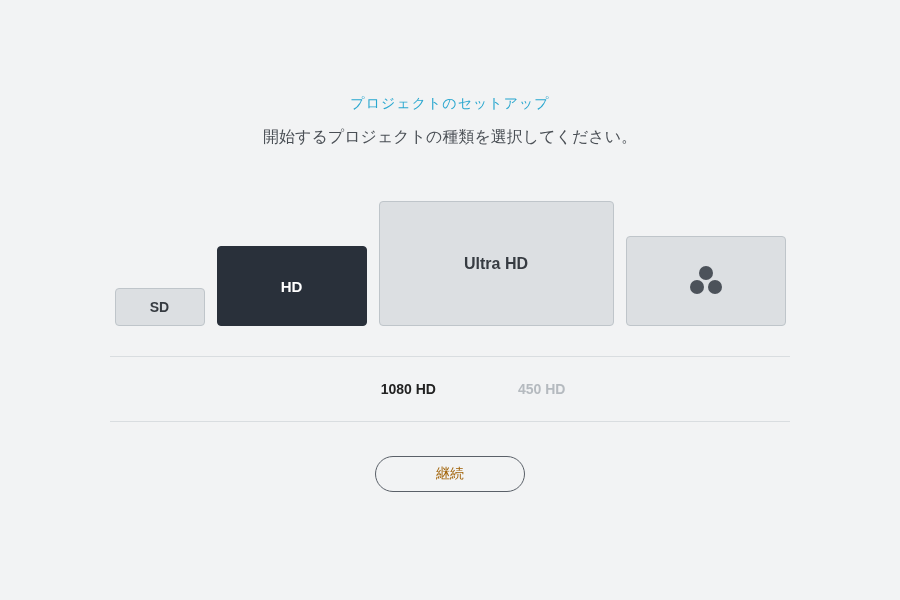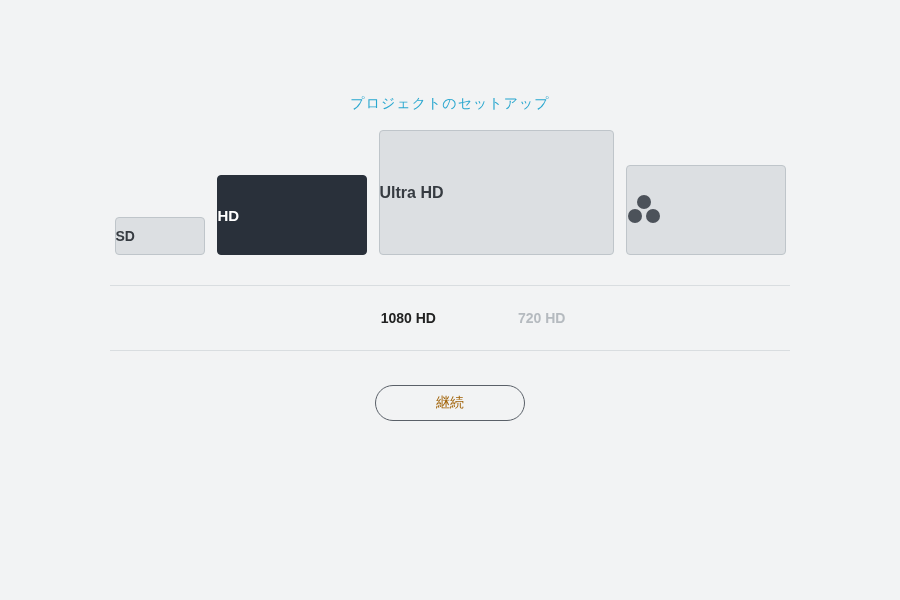--- a/index.html
+++ b/index.html
@@ -35,21 +35,21 @@
     gap: 12px;
     padding-bottom: 30px;
     border-bottom: 1px solid #d9dde0;
   }
   .tile {
     background: #dcdfe2;
     border: 1px solid #bfc5ca;
     border-radius: 4px;
     display: flex;
     align-items: center;
-    justify-content: flex-start;
+    justify-content: center;
     font-weight: 700;
     color: #363b41;
     cursor: pointer;
   }
   .tile-sd    { width: 90px;  height: 38px;  font-size: 14px; }
   .tile-hd    { width: 150px; height: 80px;  font-size: 15px; margin-top: 48px; }
   .tile-uhd   { width: 235px; height: 125px; font-size: 16px; }
   .tile-cust  { width: 160px; height: 90px; }
   .tile.selected {
     background: #29303a;
@@ -97,20 +97,21 @@
     background: transparent;
     cursor: pointer;
   }
 </style>
 </head>
 <body>
 
 <div class="wrap">
 
   <div class="eyebrow">プロジェクトのセットアップ</div>
+  <div class="subtitle">開始するプロジェクトの種類を選択してください。</div>
 
   <div class="tiles">
     <div class="tile tile-sd">
       <span>SD</span>
     </div>
     <div class="tile tile-hd selected">
       <span>HD</span>
     </div>
     <div class="tile tile-uhd">
       <span>Ultra HD</span>
@@ -119,20 +120,20 @@
       <div class="cust-icon">
         <span class="c1"></span>
           <span class="c2"></span>
           <span class="c3"></span>
       </div>
     </div>
   </div>
 
   <div class="subopts">
     <div class="subopt active">1080 HD</div>
-    <div class="subopt inactive">720 HD</div>
+    <div class="subopt inactive">450 HD</div>
   </div>
 
   <div class="continue-row">
     <button class="continue-btn">継続</button>
   </div>
 
 </div>
 
 </body></html>

